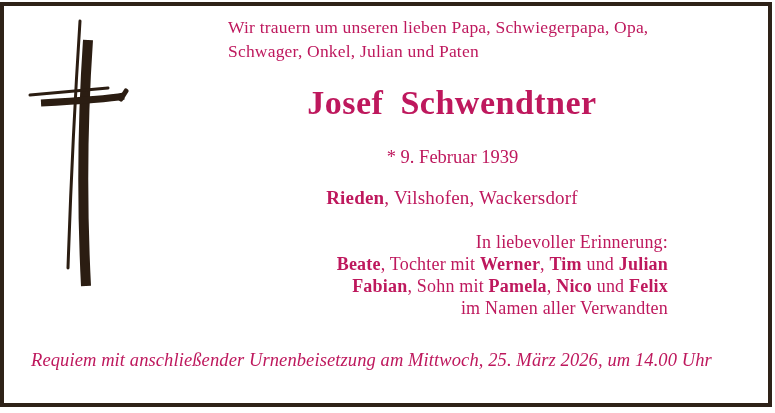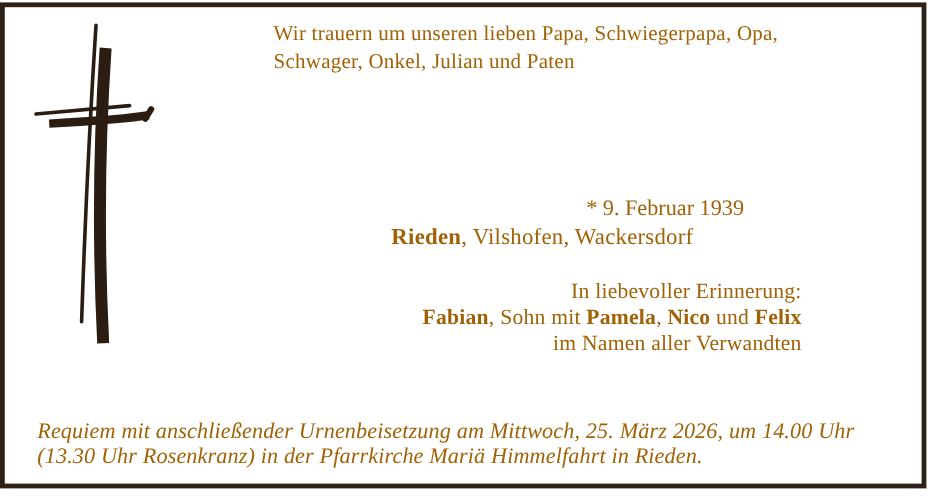--- a/index.html
+++ b/index.html
@@ -6,21 +6,21 @@
     margin: 0;
     padding: 0;
     background: #ffffff;
     font-family: "Liberation Serif", "DejaVu Serif", serif;
   }
   .page {
     position: relative;
     width: 775px;
     height: 413px;
     overflow: hidden;
-    color: #a16207;
+    color: #be185d;
     background: #ffffff;
   }
   .frame {
     position: absolute;
     left: 0px;
     top: 2px;
     width: 764px;
     height: 397px;
     border: 4px solid #2e2218;
     background: transparent;
@@ -57,26 +57,25 @@
     font-size: 34px;
     font-weight: bold;
     letter-spacing: 0.5px;
     word-spacing: 8px;
     white-space: nowrap;
   }
   .dates {
     position: absolute;
     top: 147px;
     left: 37px;
-    right: 56px;
+    right: 36px;
     display: flex;
-    justify-content: flex-end;
+    justify-content: center;
     font-size: 18.5px;
     white-space: nowrap;
-    margin-top: 17px;
   }
   .places {
     position: absolute;
     top: 187px;
     left: 0;
     right: 0;
     text-align: center;
     font-size: 19px;
     letter-spacing: 0.2px;
     white-space: nowrap;
@@ -124,30 +123,31 @@
 
     <path d="M 93,81 L 98,73" stroke-width="5" stroke-linecap="round"></path>
   </svg>
 
   <div class="intro">
     <div>Wir trauern um unseren lieben Papa, Schwiegerpapa, Opa,</div>
     <div>Schwager, Onkel, Julian und Paten</div>
   </div>
 
   <div class="column">
+    <div class="name">Josef Schwendtner</div>
     <div class="dates">
       <span>* 9. Februar 1939</span>
     </div>
     <div class="places"><span class="b">Rieden</span><span>, Vilshofen, Wackersdorf</span></div>
   </div>
 
   <div class="memorial">
     <div>In liebevoller Erinnerung:</div>
+    <div><span class="b">Beate</span><span>, Tochter mit </span><span class="b">Werner</span><span>, </span><span class="b">Tim</span><span> und </span><span class="b">Julian</span></div>
     <div><span class="b">Fabian</span><span>, Sohn mit </span><span class="b">Pamela</span><span>, </span><span class="b">Nico</span><span> und </span><span class="b">Felix</span></div>
     <div>im Namen aller Verwandten</div>
   </div>
 
   <div class="funeral">
     <div>Requiem mit anschließender Urnenbeisetzung am Mittwoch, 25. März 2026, um 14.00 Uhr</div>
-    <div>(13.30 Uhr Rosenkranz) in der Pfarrkirche Mariä Himmelfahrt in Rieden.</div>
   </div>
 
 </div>
 
 </body></html>

